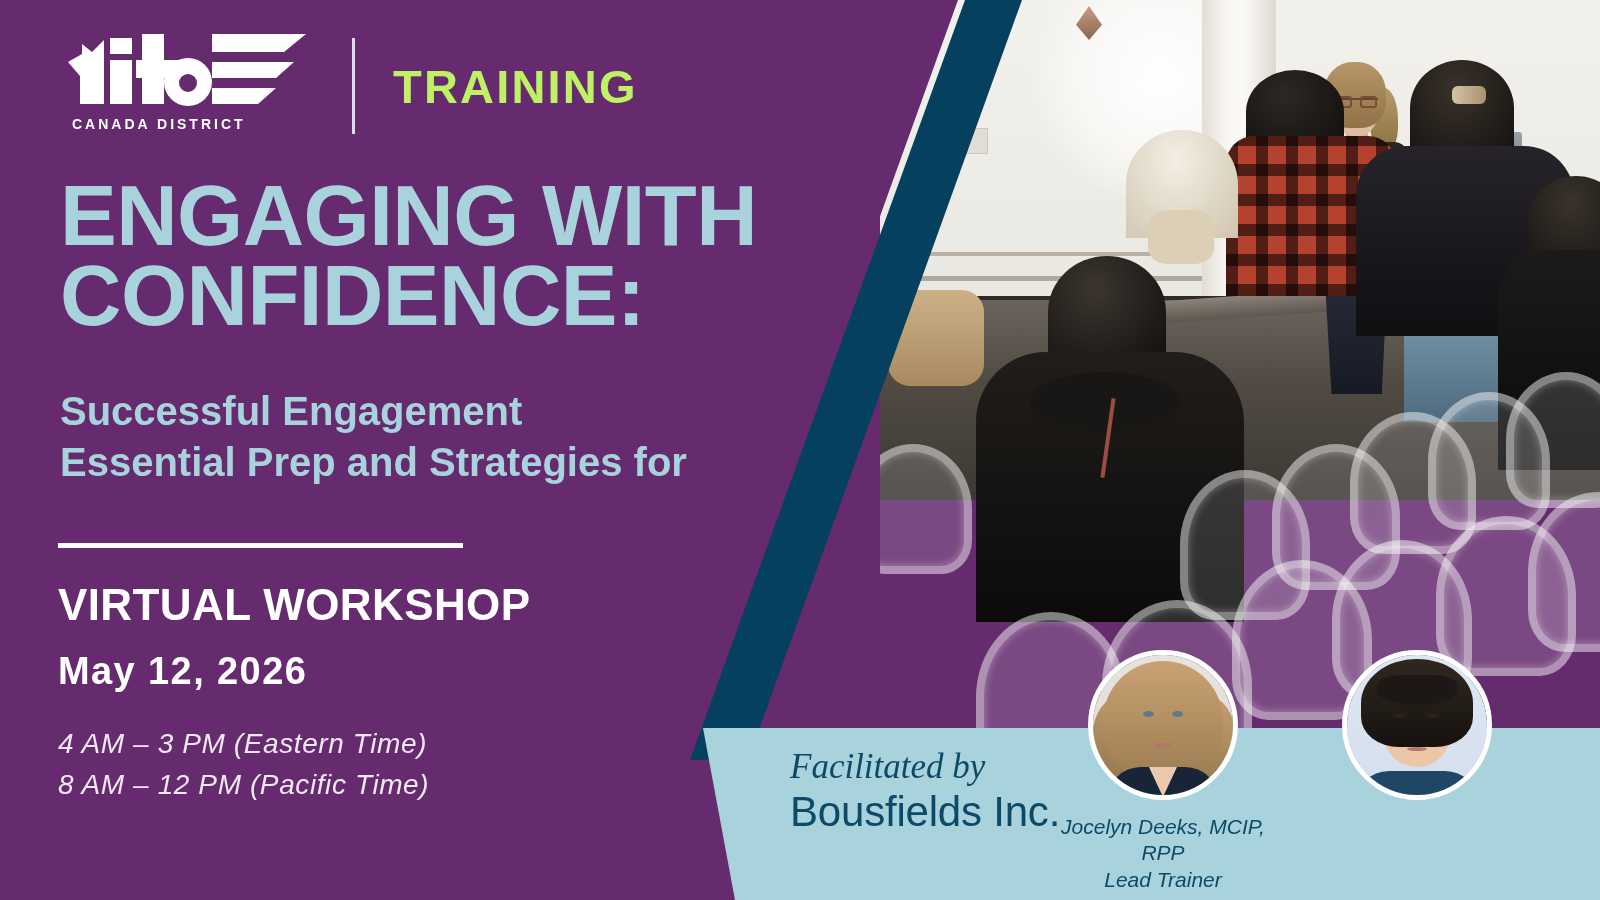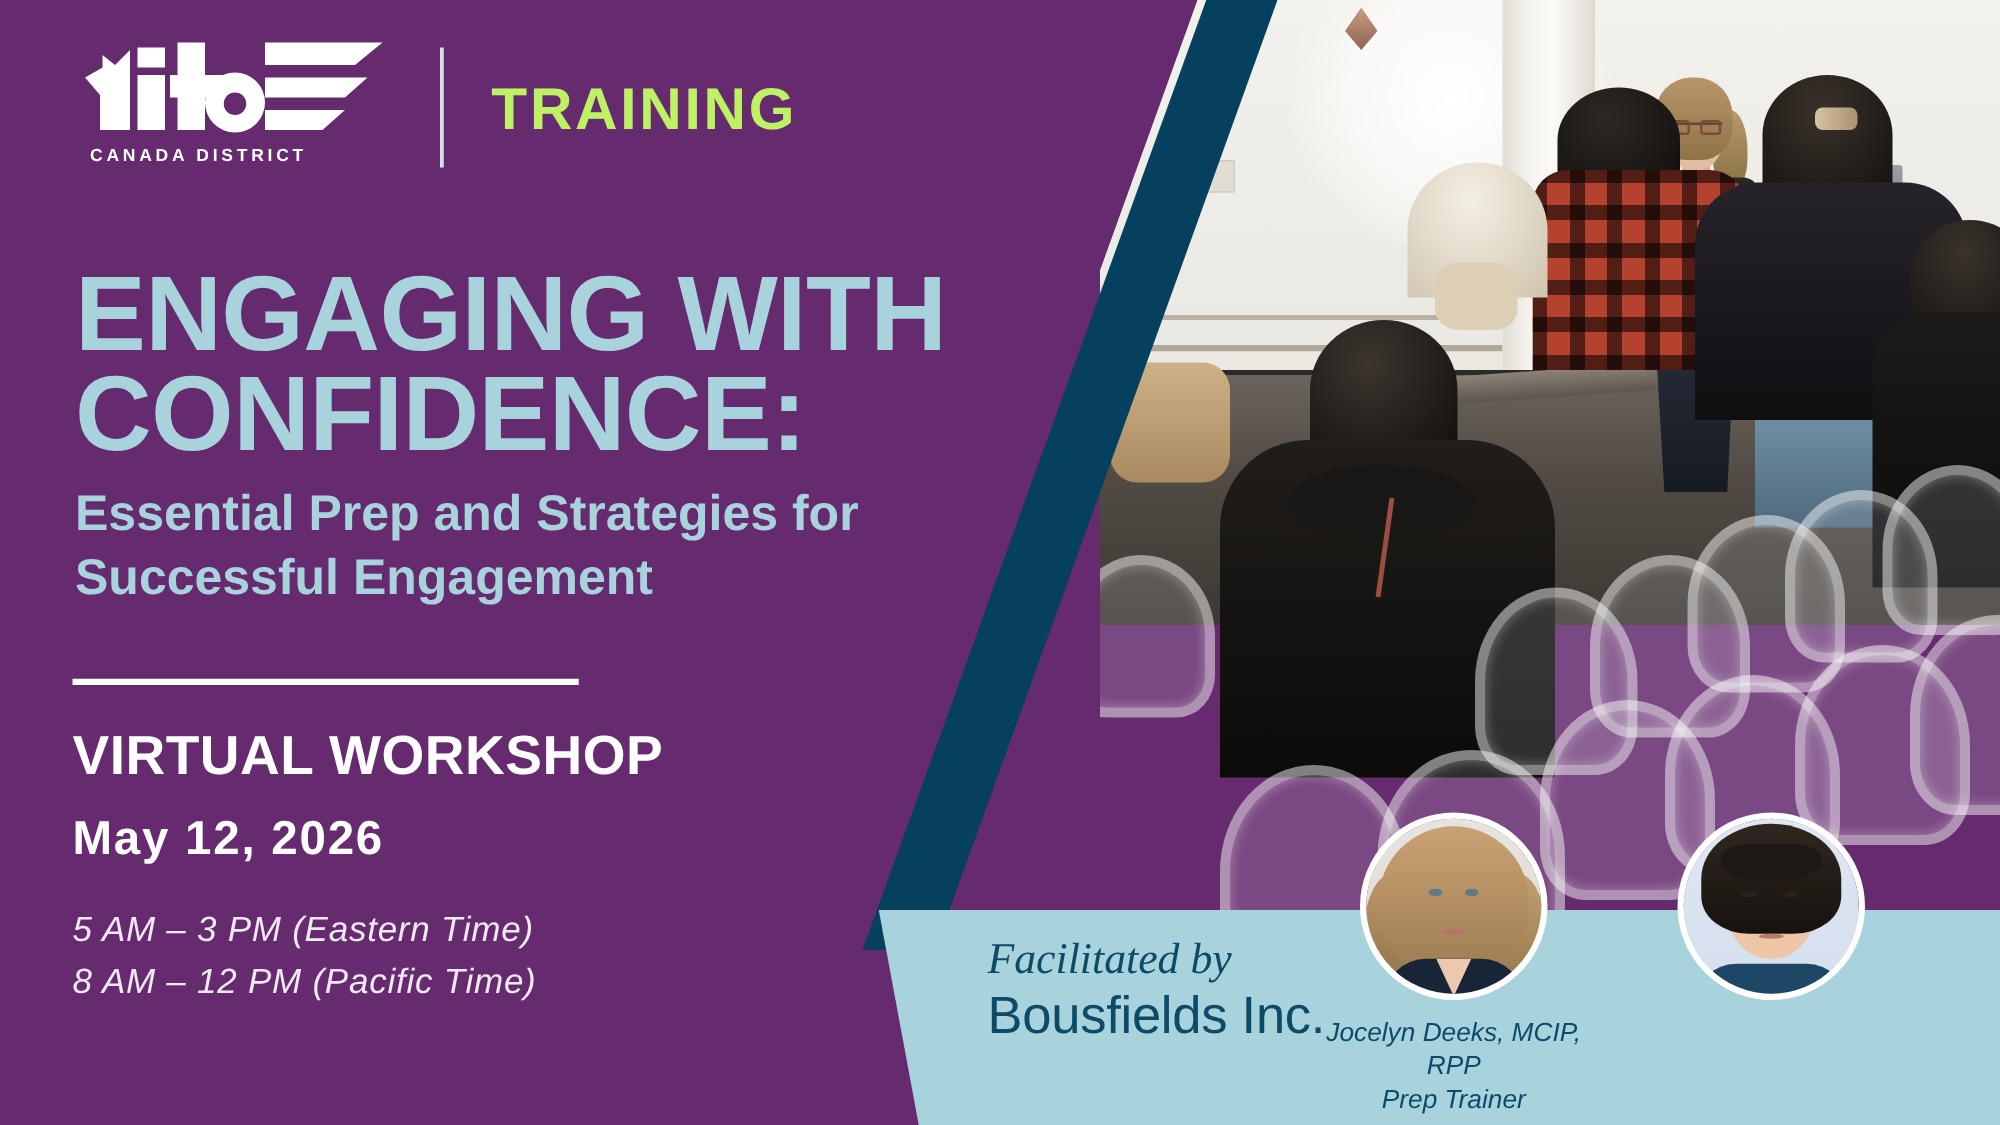--- a/index.html
+++ b/index.html
@@ -161,21 +161,21 @@
   .brandbar { position:absolute; left:62px; top:32px; display:flex; align-items:center; height:108px; }
   .logo { position:relative; width:250px; height:108px; }
   .logo-mark { position:absolute; left:0; top:0; width:250px; height:78px; }
   .logo-sub { position:absolute; left:10px; top:84px; font-size:14px; font-weight:700;
               letter-spacing:3.0px; color:#ffffff; white-space:nowrap; }
   .divider-v { width:3px; height:96px; background:#d9dfe9; margin:0 38px 0 40px; }
   .training { font-size:47px; font-weight:700; letter-spacing:2.2px; color:#bef264; }
 
   .title { position:absolute; left:60px; top:176px; width:840px;
            font-size:85px; line-height:0.94; font-weight:700; letter-spacing:-0.5px;
-           color:#a8d3dc; text-transform:uppercase;margin-top:36px; }
+           color:#a8d3dc; text-transform:uppercase; }
   .subtitle { position:absolute; left:60px; top:386px; width:800px;
            font-size:40px; line-height:1.28; font-weight:700; color:#a8d3dc; }
 
   .rule { position:absolute; left:58px; top:543px; width:405px; height:5px; background:#ffffff; }
 
   .vw { position:absolute; left:58px; top:580px; font-size:44px; font-weight:700;
         letter-spacing:0.4px; color:#ffffff; }
   .date { position:absolute; left:58px; top:650px; font-size:38px; font-weight:700;
         letter-spacing:1.4px; color:#ffffff; }
   .times { position:absolute; left:58px; top:724px; font-size:28px; line-height:1.46;
@@ -334,30 +334,30 @@
       <div class="divider-v"></div>
       <div class="training">TRAINING</div>
     </div>
 
     <div class="title">
       <div>ENGAGING WITH</div>
       <div>CONFIDENCE:</div>
     </div>
 
     <div class="subtitle">
+      <div>Successful Engagement</div>
       <div>Essential Prep and Strategies for</div>
-      <div>Successful Engagement</div>
     </div>
 
     <div class="rule"></div>
 
     <div class="vw">VIRTUAL WORKSHOP</div>
     <div class="date">May 12, 2026</div>
     <div class="times">
-      <div>5 AM – 3 PM (Eastern Time)</div>
+      <div>4 AM – 3 PM (Eastern Time)</div>
       <div>8 AM – 12 PM (Pacific Time)</div>
     </div>
 
     <div class="fac">
       <div class="fac-by">Facilitated by</div>
       <div class="fac-name">Bousfields Inc.</div>
     </div>
 
     <div class="trainers">
 
@@ -370,21 +370,21 @@
             <div class="hsA-hair"></div>
             <div class="hsA-eyeL"></div>
               <div class="hsA-eyeR"></div>
             <div class="hsA-lip"></div>
             <div class="hsA-top"></div>
               <div class="hsA-v"></div>
           </div>
         </div>
         <div class="tr-cap">
           <div>Jocelyn Deeks, MCIP, RPP</div>
-          <div>Prep Trainer</div>
+          <div>Lead Trainer</div>
         </div>
       </div>
 
       <div class="trainer">
         <div class="tr-photo">
           <div class="hsB">
             <div class="hsB-face"></div>
             <div class="hsB-hair"></div>
             <div class="hsB-fringe"></div>
             <div class="hsB-eyeL"></div>

